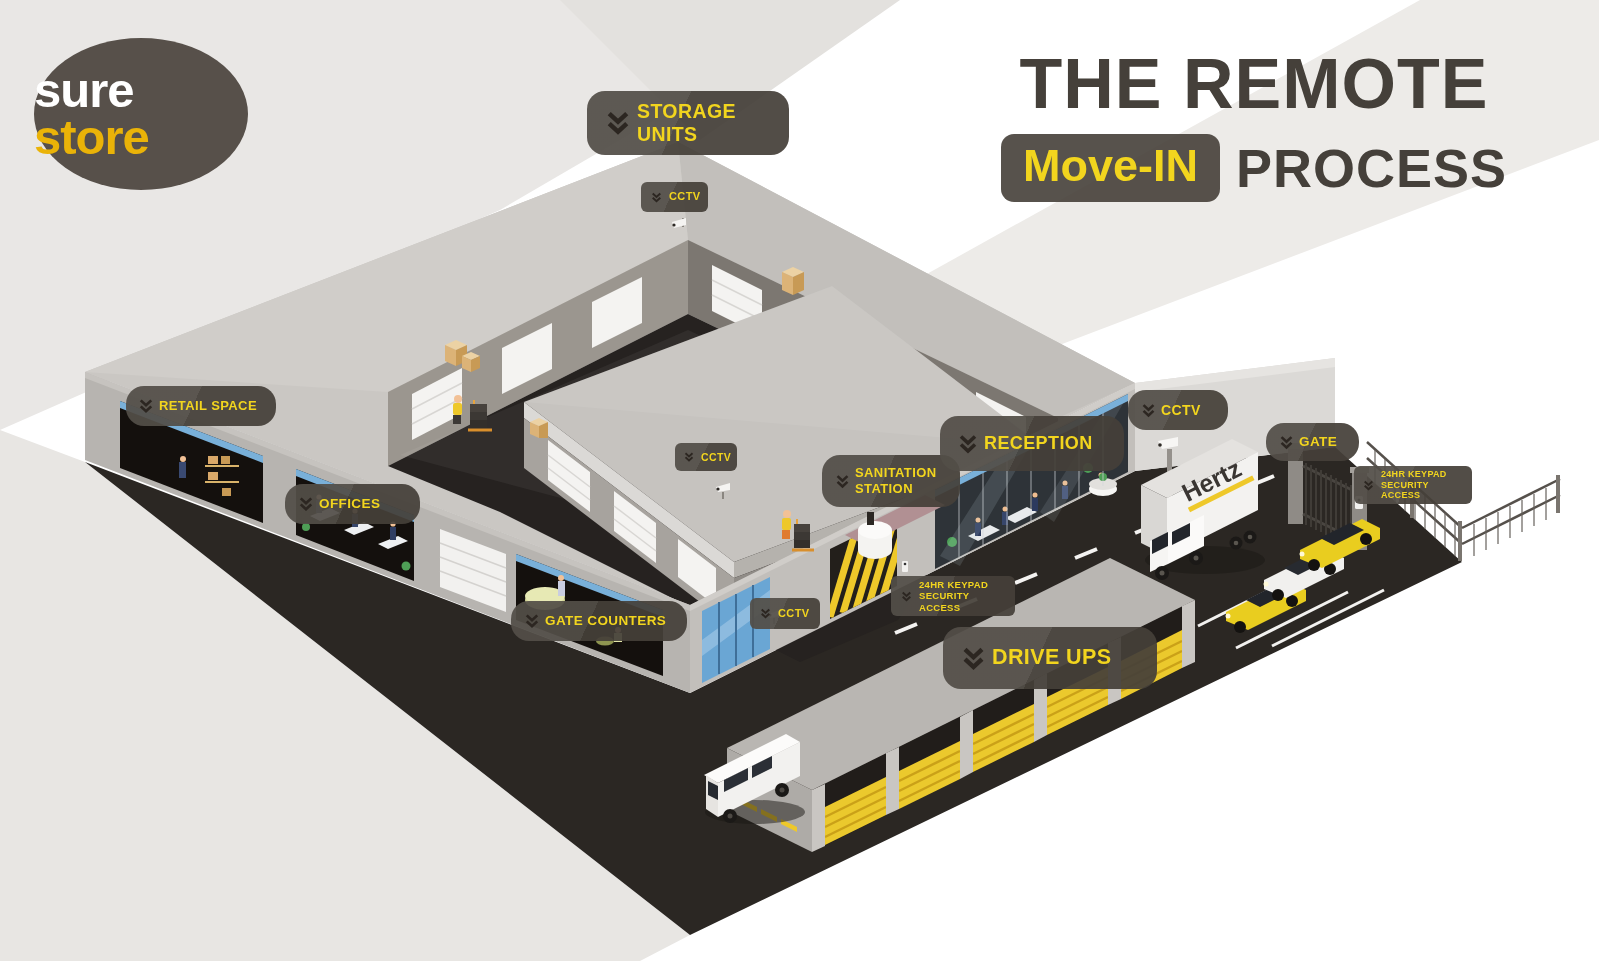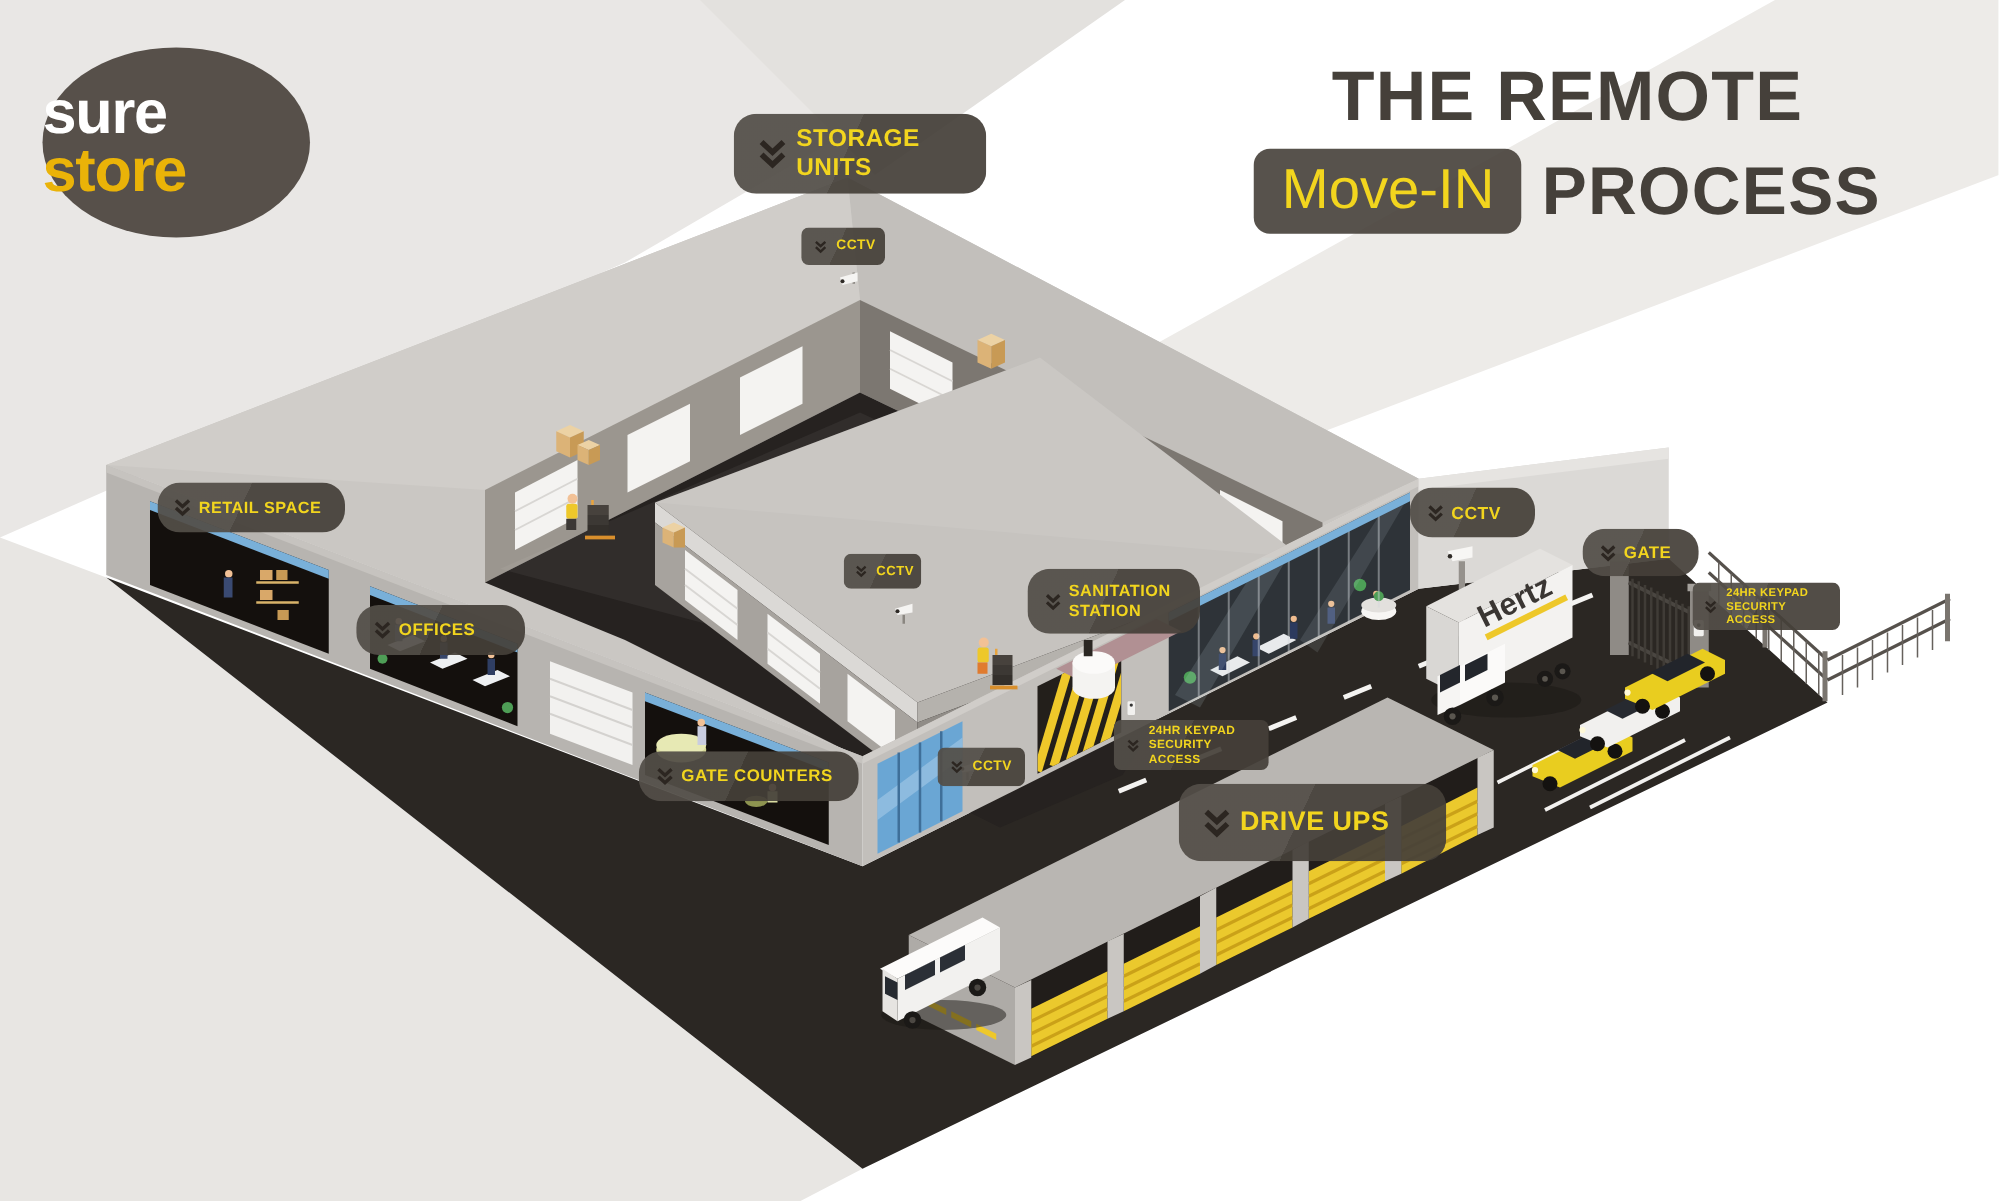--- a/index.html
+++ b/index.html
@@ -10,23 +10,23 @@
 
   
   .logo{position:absolute;left:34px;top:38px;width:214px;height:152px;border-radius:50%;
         background:#57504a;display:flex;flex-direction:column;justify-content:center;
         line-height:.95;letter-spacing:-1px;}
   .logo .l1{color:#ffffff;font-size:49px;font-weight:bold;}
   .logo .l2{color:#eab308;font-size:49px;font-weight:bold;}
 
   
   .title{position:absolute;left:958px;top:44px;width:592px;text-align:center;color:#45403a;}
-  .title .t1{font-size:56px;font-weight:bold;letter-spacing:1px;}
+  .title .t1{font-size:70px;font-weight:bold;letter-spacing:1px;}
   .title .t2{margin-top:10px;display:flex;align-items:center;justify-content:center;gap:16px;}
-  .title .badge{background:rgba(69,63,57,.9);color:#f2d51e;font-size:45px;font-weight:normal;
+  .title .badge{background:rgba(69,63,57,.9);color:#f2d51e;font-size:45px;font-weight:bold;
                 border-radius:13px;padding:6px 22px 10px;}
   .title .rest{font-size:54px;font-weight:bold;letter-spacing:1px;}
 
   
   .tag{position:absolute;display:flex;align-items:center;gap:4px;box-sizing:border-box;
        background-color:rgba(69,63,57,.93);
        background-image:linear-gradient(115deg,rgba(255,255,255,.07) 0%,rgba(255,255,255,.07) 45%,rgba(255,255,255,0) 45%);
        border-radius:18px;color:#f2d51e;font-weight:bold;letter-spacing:.4px;line-height:1.2;text-align:left;}
   .tag.sm{border-radius:6px;gap:6px;}
   .chev{stroke:#2c2621;stroke-width:3.6;fill:none;stroke-linejoin:miter;flex-shrink:0;}
@@ -517,20 +517,27 @@
 </div>
 
 <div class="tag" style="left:798px;top:455px;width:138px;height:52px;font-size:13px;padding:0 12px;margin-left:24px;">
   <svg class="chev" width="17" height="17" viewBox="0 0 24 24">
         <path d="M5 4.5l7 6.5 7-6.5"></path>
         <path d="M5 12.5l7 6.5 7-6.5"></path>
       </svg>
   <span>SANITATION STATION</span>
 </div>
 
+<div class="tag" style="left:940px;top:416px;width:184px;height:55px;font-size:18px;padding:0 16px;white-space:nowrap;">
+  <svg class="chev" width="24" height="24" viewBox="0 0 24 24">
+        <path d="M5 4.5l7 6.5 7-6.5"></path>
+        <path d="M5 12.5l7 6.5 7-6.5"></path>
+      </svg>
+  <span>RECEPTION</span>
+</div>
 
 <div class="tag" style="left:1128px;top:390px;width:100px;height:40px;font-size:14px;padding:0 12px;">
   <svg class="chev" width="17" height="17" viewBox="0 0 24 24">
         <path d="M5 4.5l7 6.5 7-6.5"></path>
         <path d="M5 12.5l7 6.5 7-6.5"></path>
       </svg>
   <span>CCTV</span>
 </div>
 
 <div class="tag" style="left:1266px;top:423px;width:93px;height:38px;font-size:13.5px;padding:0 12px;">

